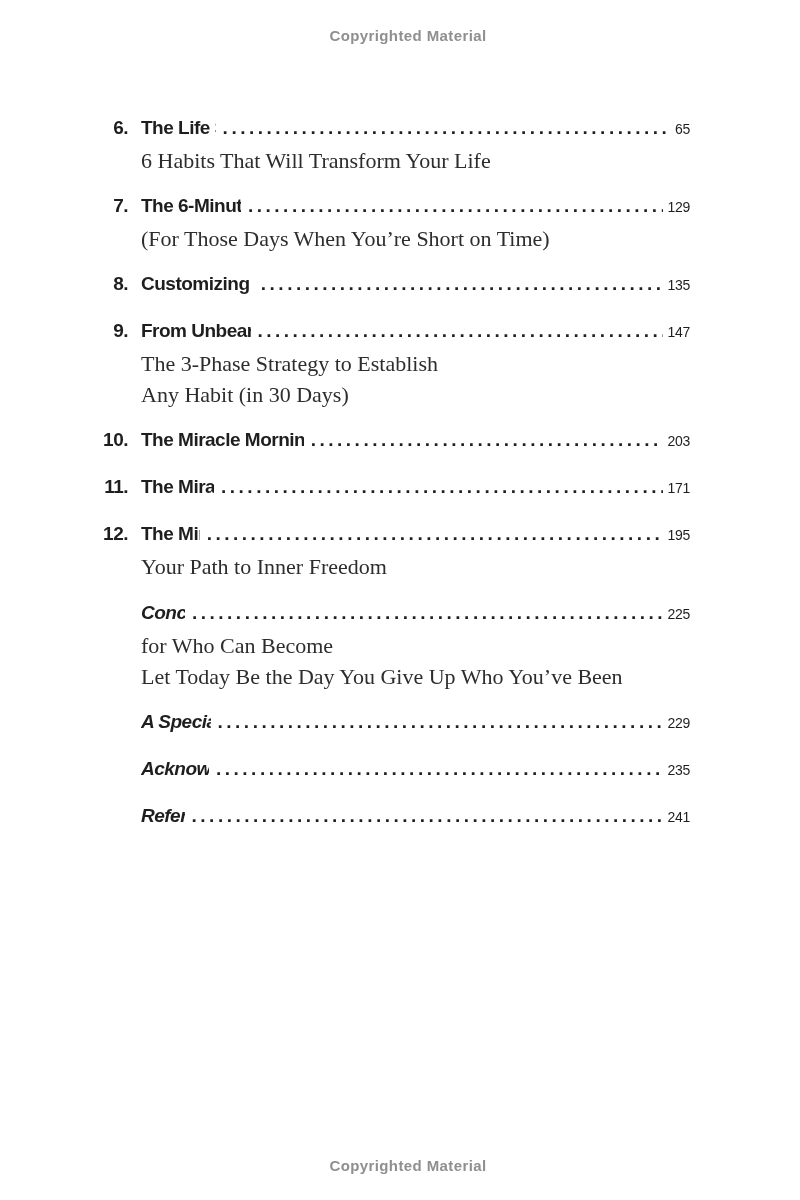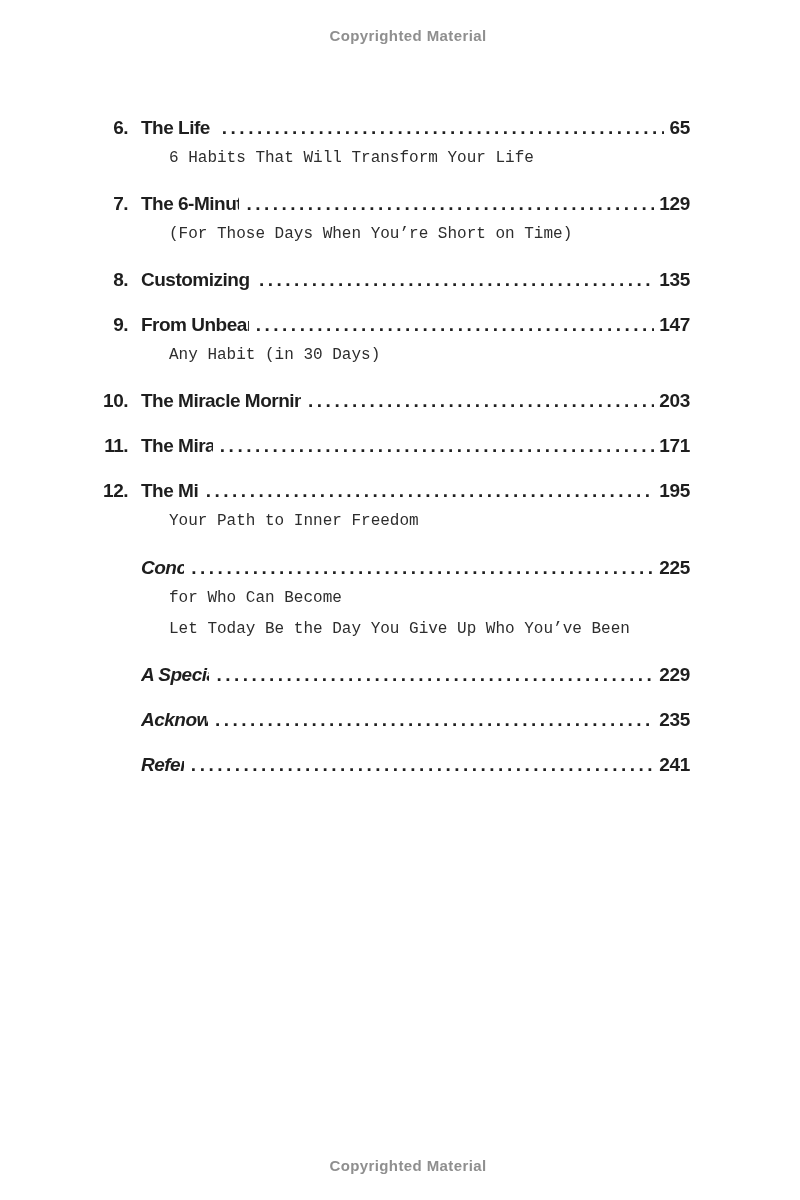--- a/index.html
+++ b/index.html
@@ -68,30 +68,29 @@
     overflow:hidden;
     white-space:nowrap;
     margin:0 5px 0 7px;
     font-weight:700;
     font-size:19px;
     letter-spacing:3.5px;
     color:var(--text);
   }
   .pagenum{
     flex:none;
-    font-weight:700;
-    font-size:19px;
+    font-weight:400;
+    font-size:14px;
     letter-spacing:-.3px;
   }
   .subs{
-    font-family:Liberation Mono, monospace;
-    font-size:16px;
+    font-family:Liberation Serif, serif;
+    font-size:22px;
     line-height:31px;
     color:var(--subtitle);
-    margin-left:28px;
   }
 </style>
 </head>
 <body>
 
 <div class="notice top">Copyrighted Material</div>
 
 <div class="toc" id="toc-list">
     <div class="entry">
     <span class="num">6.</span>
@@ -132,20 +131,21 @@
   </div>
     <div class="entry">
     <span class="num">9.</span>
     <div class="content">
       <div class="title-row">
         <span class="title">From Unbearable to Unstoppable</span>
         <span class="leader" aria-hidden="true">........................................................................................................................</span>
         <span class="pagenum">147</span>
       </div>
       <div class="subs">
+          <div>The 3-Phase Strategy to Establish</div>
           <div>Any Habit (in 30 Days)</div>
         </div>
     </div>
   </div>
     <div class="entry">
     <span class="num">10.</span>
     <div class="content">
       <div class="title-row">
         <span class="title">The Miracle Morning 30-Day Life Transformation Journey</span>
         <span class="leader" aria-hidden="true">........................................................................................................................</span>

